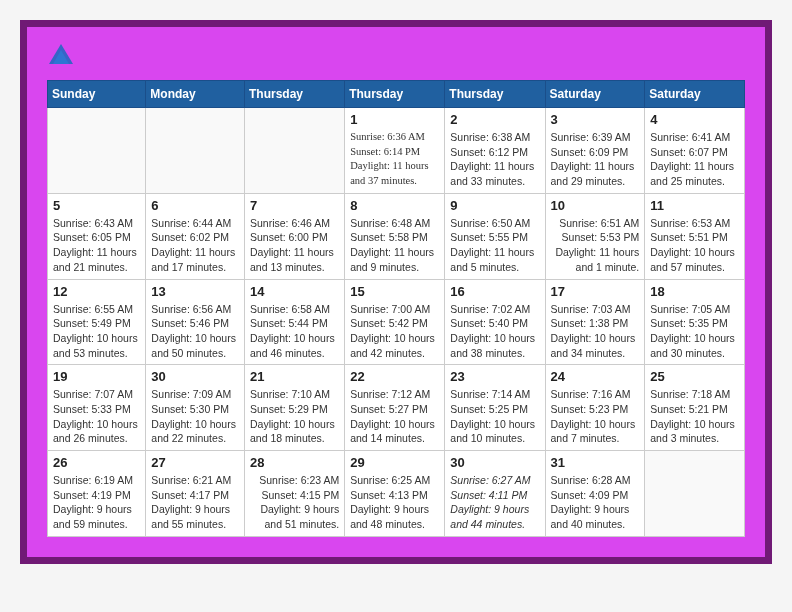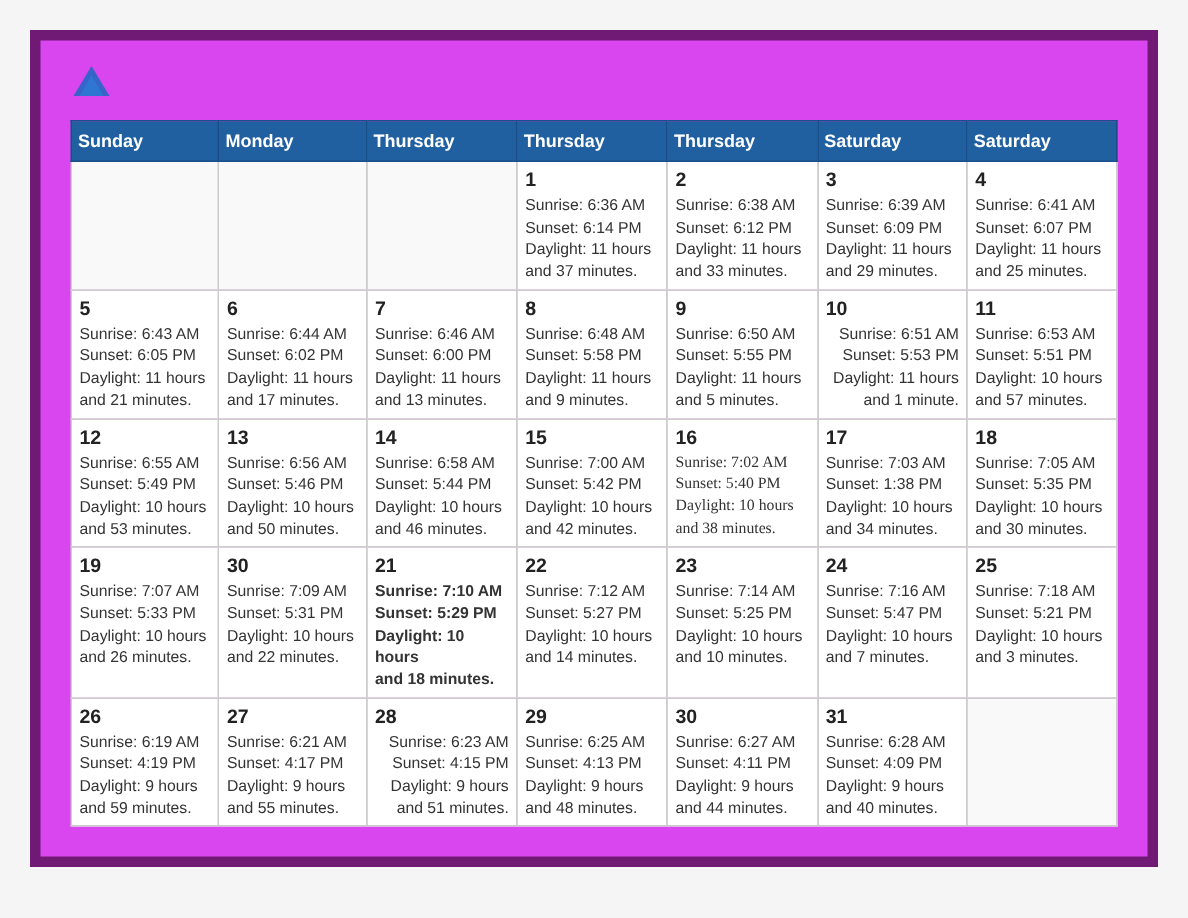--- a/index.html
+++ b/index.html
@@ -112,21 +112,21 @@
           <th>Saturday</th>
         </tr>
     </thead>
     <tbody id="calendar-body">
     <tr>
           <td class="empty"></td>
           <td class="empty"></td>
           <td class="empty"></td>
           <td>
             <div class="day-number">1</div>
-            <div class="day-info" style="white-space: pre-line;">Sunrise: 6:36 AM
+            <div class="day-info" style="white-space: pre-line; font-family: Liberation Serif, serif;">Sunrise: 6:36 AM
 Sunset: 6:14 PM
 Daylight: 11 hours
 and 37 minutes.</div>
           </td>
           <td>
             <div class="day-number">2</div>
             <div class="day-info" style="white-space: pre-line;">Sunrise: 6:38 AM
 Sunset: 6:12 PM
 Daylight: 11 hours
 and 33 minutes.</div>
@@ -221,21 +221,21 @@
           </td>
           <td>
             <div class="day-number">15</div>
             <div class="day-info" style="white-space: pre-line;">Sunrise: 7:00 AM
 Sunset: 5:42 PM
 Daylight: 10 hours
 and 42 minutes.</div>
           </td>
           <td>
             <div class="day-number">16</div>
-            <div class="day-info" style="white-space: pre-line; font-family: Liberation Serif, serif;">Sunrise: 7:02 AM
+            <div class="day-info" style="white-space: pre-line;">Sunrise: 7:02 AM
 Sunset: 5:40 PM
 Daylight: 10 hours
 and 38 minutes.</div>
           </td>
           <td>
             <div class="day-number">17</div>
             <div class="day-info" style="white-space: pre-line;">Sunrise: 7:03 AM
 Sunset: 1:38 PM
 Daylight: 10 hours
 and 34 minutes.</div>
@@ -252,27 +252,27 @@
           <td>
             <div class="day-number">19</div>
             <div class="day-info" style="white-space: pre-line;">Sunrise: 7:07 AM
 Sunset: 5:33 PM
 Daylight: 10 hours
 and 26 minutes.</div>
           </td>
           <td>
             <div class="day-number">30</div>
             <div class="day-info" style="white-space: pre-line;">Sunrise: 7:09 AM
-Sunset: 5:31 PM
+Sunset: 5:30 PM
 Daylight: 10 hours
 and 22 minutes.</div>
           </td>
           <td>
             <div class="day-number">21</div>
-            <div class="day-info" style="white-space: pre-line; font-weight: bold;">Sunrise: 7:10 AM
+            <div class="day-info" style="white-space: pre-line;">Sunrise: 7:10 AM
 Sunset: 5:29 PM
 Daylight: 10 hours
 and 18 minutes.</div>
           </td>
           <td>
             <div class="day-number">22</div>
             <div class="day-info" style="white-space: pre-line;">Sunrise: 7:12 AM
 Sunset: 5:27 PM
 Daylight: 10 hours
 and 14 minutes.</div>
@@ -280,21 +280,21 @@
           <td>
             <div class="day-number">23</div>
             <div class="day-info" style="white-space: pre-line;">Sunrise: 7:14 AM
 Sunset: 5:25 PM
 Daylight: 10 hours
 and 10 minutes.</div>
           </td>
           <td>
             <div class="day-number">24</div>
             <div class="day-info" style="white-space: pre-line;">Sunrise: 7:16 AM
-Sunset: 5:47 PM
+Sunset: 5:23 PM
 Daylight: 10 hours
 and 7 minutes.</div>
           </td>
           <td>
             <div class="day-number">25</div>
             <div class="day-info" style="white-space: pre-line;">Sunrise: 7:18 AM
 Sunset: 5:21 PM
 Daylight: 10 hours
 and 3 minutes.</div>
           </td>
@@ -323,21 +323,21 @@
           </td>
           <td>
             <div class="day-number">29</div>
             <div class="day-info" style="white-space: pre-line;">Sunrise: 6:25 AM
 Sunset: 4:13 PM
 Daylight: 9 hours
 and 48 minutes.</div>
           </td>
           <td>
             <div class="day-number">30</div>
-            <div class="day-info" style="white-space: pre-line;">Sunrise: 6:27 AM
+            <div class="day-info" style="white-space: pre-line; font-style: italic;">Sunrise: 6:27 AM
 Sunset: 4:11 PM
 Daylight: 9 hours
 and 44 minutes.</div>
           </td>
           <td>
             <div class="day-number">31</div>
             <div class="day-info" style="white-space: pre-line;">Sunrise: 6:28 AM
 Sunset: 4:09 PM
 Daylight: 9 hours
 and 40 minutes.</div>

